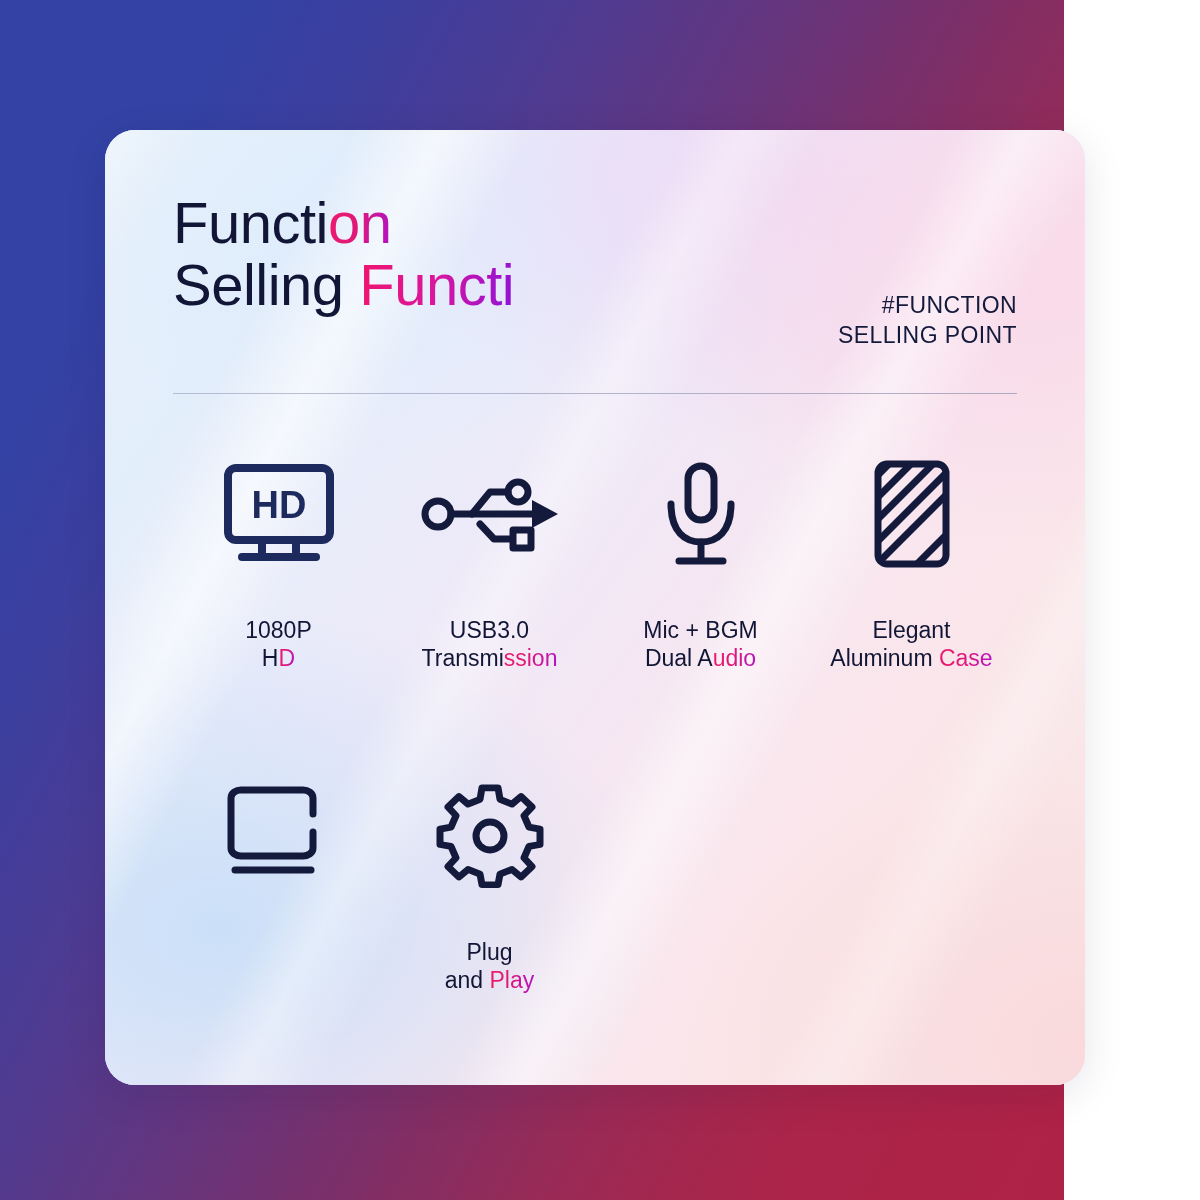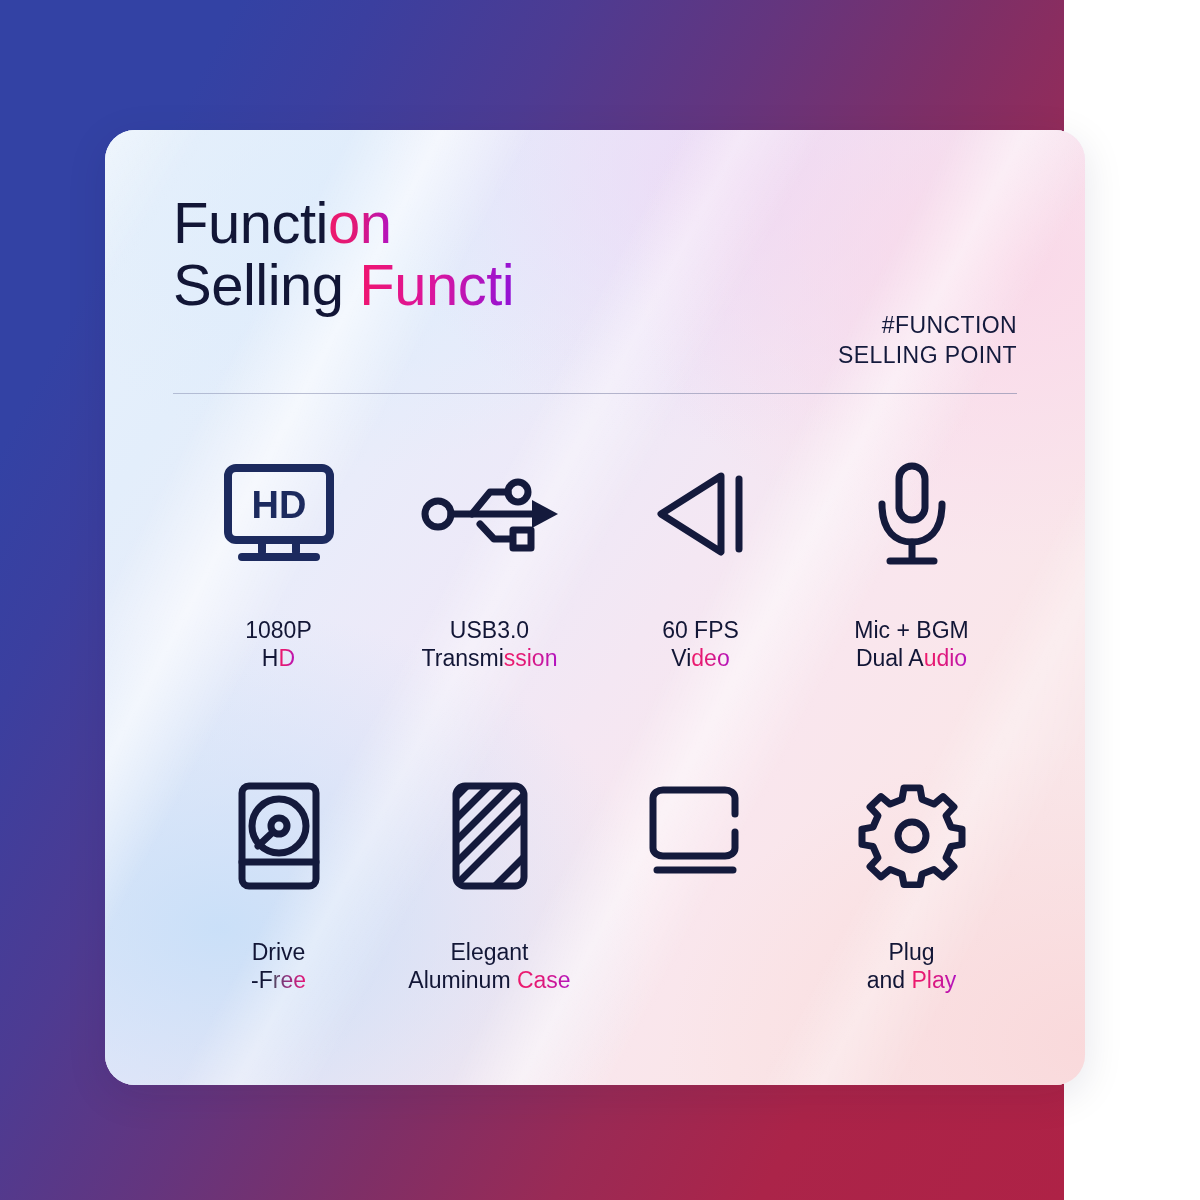--- a/index.html
+++ b/index.html
@@ -118,21 +118,20 @@
   #hashtag {
     position: absolute;
     right: 0;
     top: 98px;
     text-align: right;
     font-size: 23px;
     line-height: 1.32;
     letter-spacing: .4px;
     color: #141a3c;
     white-space: pre-line;
-    margin-top: 20px;
   }
 
   #divider {
     margin-top: 8px;
     height: 1px;
     background: linear-gradient(90deg, rgba(140,148,180,.55), rgba(150,150,180,.75));
   }
 
   
   #grid {
@@ -219,63 +218,36 @@
               <path class="nv" d="M60 53 L74 68 L92 68" stroke-width="8" stroke-linejoin="miter" stroke-linecap="butt"></path>
               <rect class="nv" x="93" y="59" width="18" height="18" stroke-width="8" stroke-linejoin="miter"></rect>
             </svg>
           </div>
           <div class="cap">
             <span>USB3.0</span>
             <span class="l2"><span>Transmi</span><span class="grad-pink">ssion</span></span>
           </div>
         </div>
 
-        <div class="cell">
-          <div class="icon-wrap">
-            <svg width="96" height="92" viewBox="0 0 96 92" aria-hidden="true">
-              <path class="nv" d="M68 8 L8 46 L68 84 Z" stroke-width="7" stroke-linejoin="round"></path>
-              <path class="nv" d="M86 11 L86 81" stroke-width="7"></path>
-            </svg>
-          </div>
-          <div class="cap">
-            <span>60 FPS</span>
-            <span class="l2"><span>Vi</span><span class="grad-pink">deo</span></span>
-          </div>
-        </div>
 
         <div class="cell">
           <div class="icon-wrap">
             <svg width="92" height="104" viewBox="0 0 92 104" aria-hidden="true">
               <rect class="nv" x="33" y="4" width="26" height="54" rx="13" stroke-width="7"></rect>
               <path class="nv" d="M16 42 C16 70 30 80 46 80 C62 80 76 70 76 42" stroke-width="7"></path>
               <path class="nv" d="M46 80 L46 98" stroke-width="7"></path>
               <path class="nv" d="M24 99 L68 99" stroke-width="7"></path>
             </svg>
           </div>
           <div class="cap">
             <span>Mic + BGM</span>
             <span class="l2"><span>Dual A</span><span class="grad-pink">udio</span></span>
           </div>
         </div>
 
-        <div class="cell">
-          <div class="icon-wrap">
-            <svg width="86" height="108" viewBox="0 0 86 108" aria-hidden="true">
-              <rect class="nv" x="6" y="4" width="74" height="100" rx="7" stroke-width="7"></rect>
-              <circle class="nv" cx="43" cy="44" r="27" stroke-width="7"></circle>
-              <circle class="nv" cx="43" cy="44" r="8" stroke-width="7"></circle>
-              <path class="nv" d="M37 50 L22 64" stroke-width="6"></path>
-              <path class="nv" d="M6 80 L80 80" stroke-width="6"></path>
-            </svg>
-          </div>
-          <div class="cap">
-            <span>Drive</span>
-            <span class="l2"><span>-F</span><span class="grad-gray-pink">ree</span></span>
-          </div>
-        </div>
 
         <div class="cell">
           <div class="icon-wrap">
             <svg width="82" height="108" viewBox="0 0 82 108" aria-hidden="true">
               <defs>
                 <clipPath id="caseClip">
                   <rect x="7" y="4" width="68" height="100" rx="9"></rect>
                 </clipPath>
               </defs>
               <g clip-path="url(#caseClip)">

